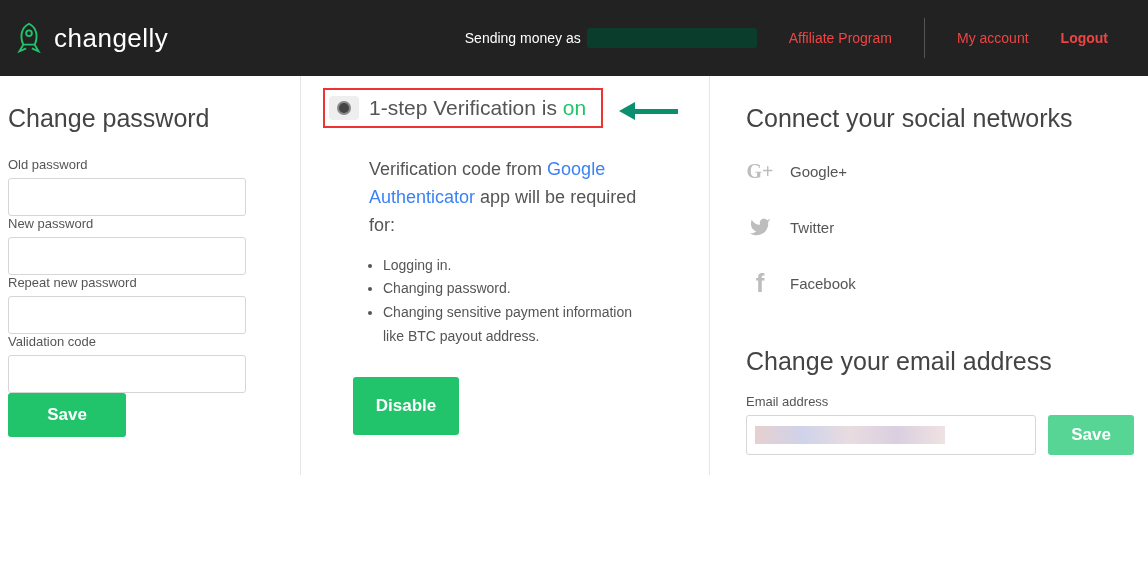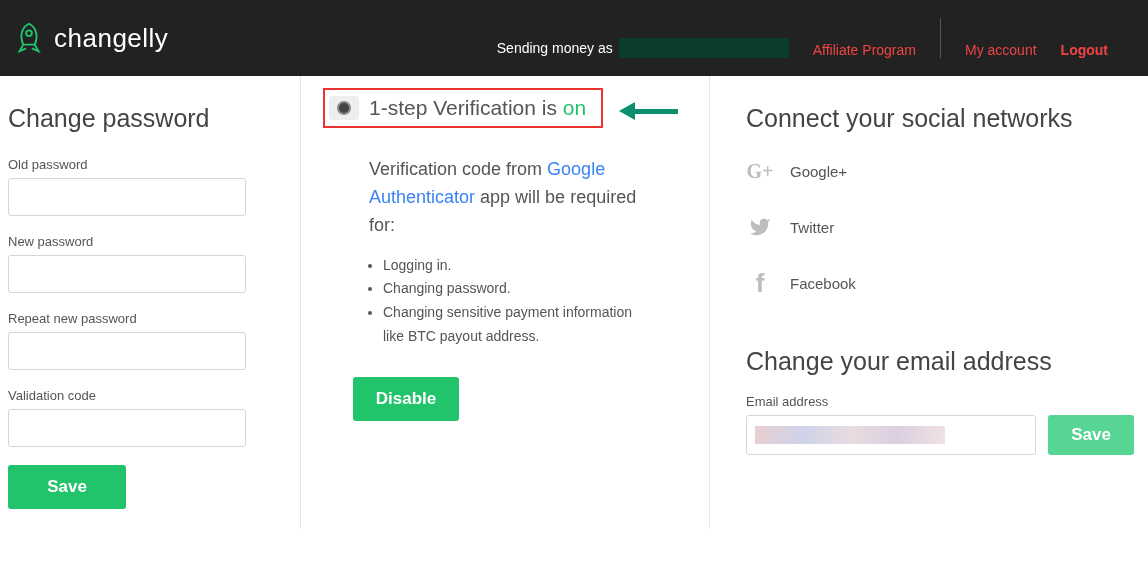--- a/index.html
+++ b/index.html
@@ -1,41 +1,41 @@
 <!DOCTYPE html>
 <html><head>
 <meta charset="utf-8">
 <style>
   * { box-sizing: border-box; margin: 0; padding: 0; }
   body { font-family: Arial, Helvetica, sans-serif; background:#fff; color:#333; width:1148px; }
   
   .header { background:#222; height:76px; display:flex; align-items:center; padding:0 40px 0 10px; color:#fff; }
   .logo { display:flex; align-items:center; gap:6px; }
   .logo-text { font-size:26px; font-weight:400; letter-spacing:0.5px; color:#fff; }
-  .header-right { margin-left:auto; display:flex; align-items:flex-end; gap:24px; font-size:14px; }
+  .header-right { margin-left:auto; display:flex; align-items:center; gap:32px; font-size:14px; }
   .sending { font-size:14px; display:flex; align-items:center; gap:6px;}
   .redacted-bar { width:170px; height:20px; background:#0a3d2b; display:inline-block; border-radius:2px;}
   .nav-link { color:#ef4444; cursor:pointer; }
   .divider { width:1px; height:40px; background:#555;}
   .logout { font-weight:bold; }
   
   .wrap { display:flex; }
   .col1 { width:300px; padding:28px 8px 20px 8px; }
   .col2 { width:410px; border-left:1px solid #e6e6e6; border-right:1px solid #e6e6e6; padding:12px 10px 20px 22px; }
   .col3 { flex:1; padding:28px 10px 20px 36px; }
   .h2 { font-size:25px; font-weight:400; color:#444; margin-bottom:24px; }
   .label { font-size:13px; color:#555; margin-bottom:6px; display:block;}
-  .field { margin-bottom:18px; }
+  .field { }
   input[type=text], input[type=password], .input-box {
     width:238px; height:38px; border:1px solid #d6d6d6; border-radius:3px; padding:6px 8px; font-size:14px; background:#fff;
   }
   .btn { display:inline-flex; align-items:center; justify-content:center; border:none; border-radius:3px;
          background:#21c36b; color:#fff; font-size:17px; font-weight:bold; cursor:pointer; }
   .btn-save { width:118px; height:44px; }
-  .btn-disable { width:106px; height:44px; margin-left:30px; margin-top:10px;}
+  .btn-disable { width:106px; height:58px; margin-left:30px; margin-top:10px;}
   .btn-save-email { width:86px; height:40px; background:#57d594; }
   
   .twostep-box { border:2px solid #e33; display:flex; align-items:center; gap:10px; padding:6px 10px 6px 4px; width:280px; position:relative;}
   .twostep-row { display:flex; align-items:center; gap:10px; margin-bottom:28px; position:relative;}
   .cam-icon { width:30px; height:24px; background:#eee; border-radius:4px; position:relative; display:flex; align-items:center; justify-content:center;}
   .cam-lens { width:14px; height:14px; border-radius:50%; background:#444; border:2px solid #888;}
   .twostep-title { font-size:21px; color:#555; }
   .on { color:#21c36b; }
   
   .arrow { position:absolute; left:296px; top:14px; display:flex; align-items:center;}

